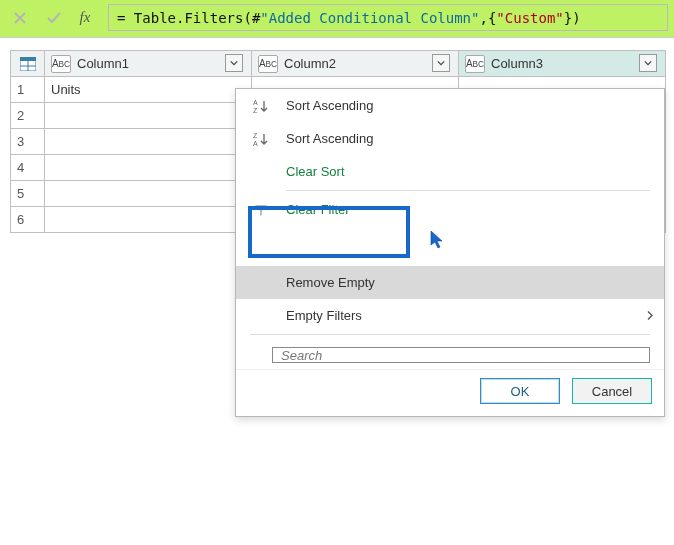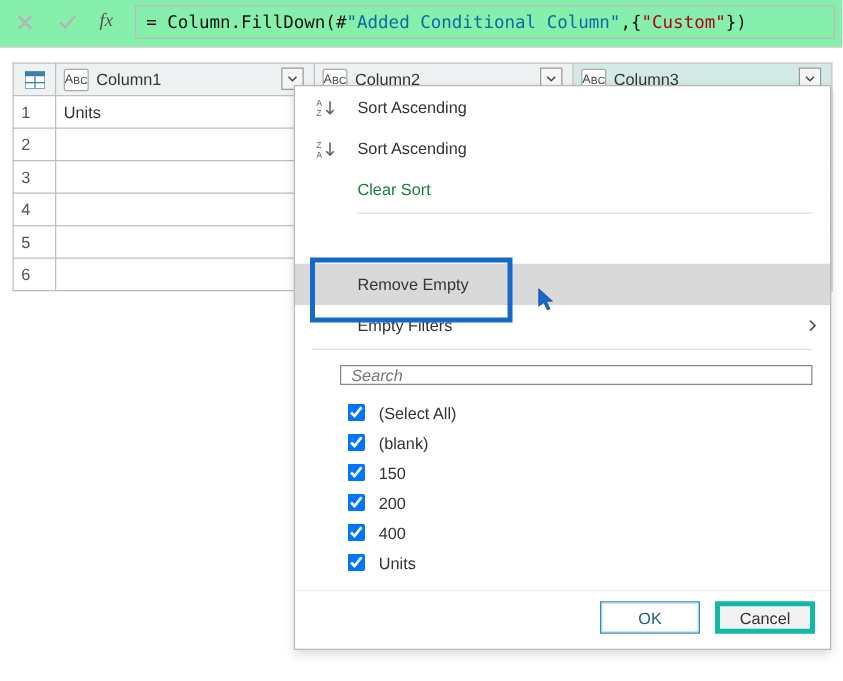--- a/index.html
+++ b/index.html
@@ -12,21 +12,21 @@
     width: 674px;
     height: 545px;
     overflow: hidden;
     position: relative;
   }
   
   .formula-bar {
     display: flex;
     align-items: stretch;
     height: 38px;
-    background: #86efac;
+    background: #bef264;
     border-bottom: 1px solid #ccc;
     padding: 4px 6px 6px 6px;
     gap: 6px;
   }
   .formula-btn {
     width: 28px;
     display: flex;
     align-items: center;
     justify-content: center;
     color: #888;
@@ -126,21 +126,21 @@
   }
   .drop svg { width: 8px; height: 8px; }
   .table-icon {
     display:flex;align-items:center;justify-content:center;width:100%;height:100%;
   }
 
   
   .filter-panel {
     position: absolute;
     left: 235px;
-    top: 68px;
+    top: 88px;
     width: 430px;
     background: #fff;
     border: 1px solid #b7b7b7;
     box-shadow: 0 3px 8px rgba(0,0,0,0.15);
   }
   .menu-item {
     display: flex;
     align-items: center;
     height: 33px;
     padding: 0 14px 0 14px;
@@ -197,21 +197,21 @@
   .btn-row {
     display: flex;
     justify-content: flex-end;
     gap: 12px;
     padding: 8px 12px 12px 12px;
     border-top: 1px solid #eee;
   }
   .btn {
     width: 80px;
     height: 26px;
-    border: 4px solid #14b8a6;
+    border: 1px solid #14b8a6;
     background: #f2f2f2;
     font-size: 13px;
     display: flex;
     align-items: center;
     justify-content: center;
     cursor: pointer;
   }
   .btn.primary {
     border: 1px solid #2f8fbf;
     box-shadow: inset 0 0 0 1px rgba(47,143,191,0.3);
@@ -240,21 +240,21 @@
         <path d="M2 2 L12 12 M12 2 L2 12" stroke="#b5b5b5" stroke-width="2" fill="none"></path>
       </svg>
   </div>
   <div class="formula-btn">
     <svg width="16" height="14" viewBox="0 0 16 14">
         <path d="M2 7 L6 11 L14 2" stroke="#b5b5b5" stroke-width="2" fill="none"></path>
       </svg>
   </div>
   <div class="formula-btn formula-fx">fx</div>
   <div class="formula-input">
-    <span class="tok-eq">= </span><span class="tok-fn-a">Column.FillDown</span><span class="tok-paren">(</span><span class="tok-paren">#</span><span class="tok-str-blue">"Added Conditional Column"</span><span class="tok-paren">,</span><span class="tok-paren">{</span><span class="tok-str-red">"Custom"</span><span class="tok-paren">}</span><span class="tok-paren">)</span>
+    <span class="tok-eq">= </span><span class="tok-fn-a">Table.Filters</span><span class="tok-paren">(</span><span class="tok-paren">#</span><span class="tok-str-blue">"Added Conditional Column"</span><span class="tok-paren">,</span><span class="tok-paren">{</span><span class="tok-str-red">"Custom"</span><span class="tok-paren">}</span><span class="tok-paren">)</span>
   </div>
 </div>
 
 <div class="grid-wrapper">
   <table class="grid">
     <colgroup>
       <col class="rownum-col">
         <col class="data-col">
         <col class="data-col">
         <col class="data-col">
@@ -366,65 +366,47 @@
           <path d="M11 3 L11 13 M8 10 L11 13 L14 10" stroke="#666" fill="none" stroke-width="1.3"></path>
         </svg>
     </span>
     <span>Sort Ascending</span>
   </div>
   <div class="menu-item disabled">
     <span class="micon"></span>
     <span>Clear Sort</span>
   </div>
   <div class="menu-sep"></div>
+  <div class="menu-item disabled">
+    <span class="micon">
+      <svg width="14" height="14" viewBox="0 0 14 14">
+          <path d="M1 2 L13 2 L8 8 L8 12 L6 13 L6 8 Z" fill="#bbb"></path>
+        </svg>
+    </span>
+    <span>Clear Filter</span>
+  </div>
   <div class="menu-item highlight">
     <span class="micon"></span>
     <span>Remove Empty</span>
   </div>
   <div class="menu-item">
     <span class="micon"></span>
     <span>Empty Filters</span>
     <span class="chev-right">
       <svg width="8" height="10" viewBox="0 0 8 10">
           <path d="M2 1 L6 5 L2 9" fill="none" stroke="#555" stroke-width="1.4"></path>
         </svg>
     </span>
   </div>
   <div class="menu-sep" style="margin-left:14px"></div>
 
   <div class="search-row">
     <input class="search-box" type="text" placeholder="Search" style="">
   </div>
 
-  <div class="check-list">
-    <div class="check-row">
-        <input type="checkbox" checked="" style="">
-        <span>(Select All)</span>
-      </div>
-    <div class="check-row">
-        <input type="checkbox" checked="" style="">
-        <span>(blank)</span>
-      </div>
-    <div class="check-row">
-        <input type="checkbox" checked="" style="">
-        <span>150</span>
-      </div>
-    <div class="check-row">
-        <input type="checkbox" checked="" style="">
-        <span>200</span>
-      </div>
-    <div class="check-row">
-        <input type="checkbox" checked="" style="">
-        <span>400</span>
-      </div>
-    <div class="check-row">
-        <input type="checkbox" checked="" style="">
-        <span>Units</span>
-      </div>
-  </div>
 
   <div class="btn-row">
     <div class="btn primary">OK</div>
     <div class="btn">Cancel</div>
   </div>
 </div>
 
 <div class="blue-ring" style="left:248px; top:206px; width:162px; height:52px;"></div>
 
 <div class="cursor" style="left:430px; top:230px;">

